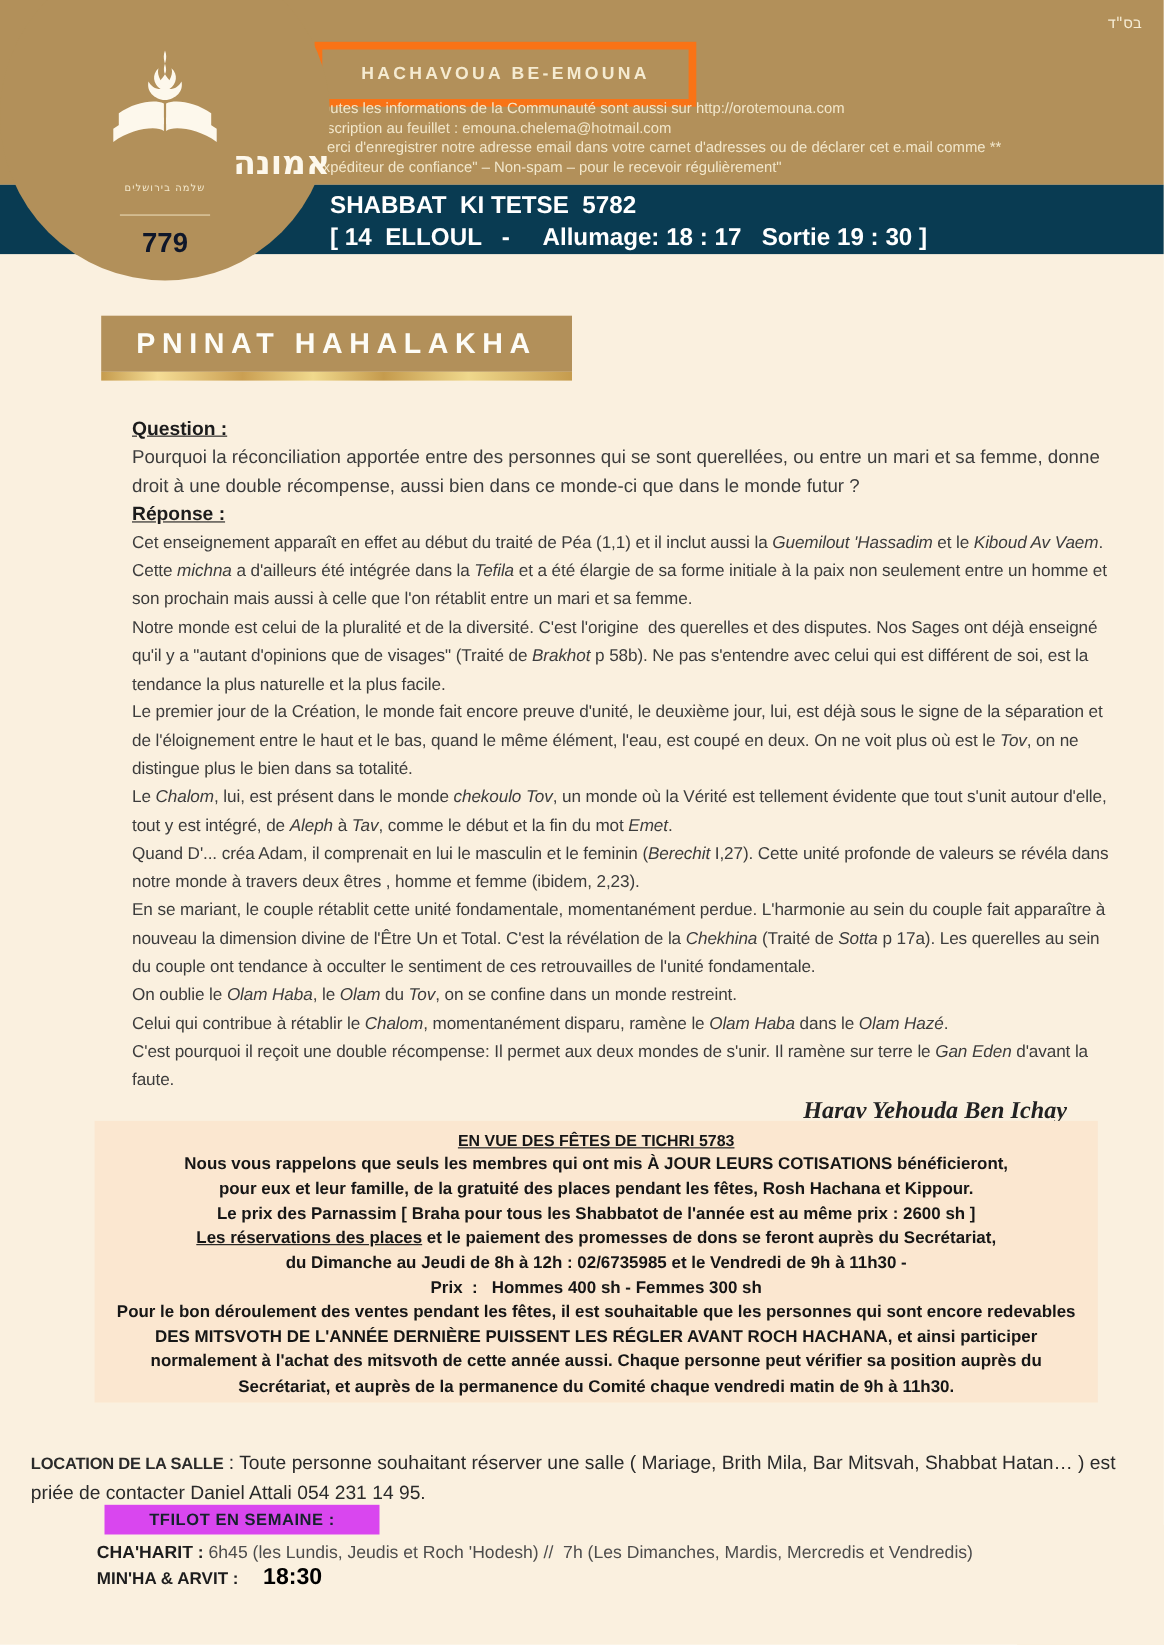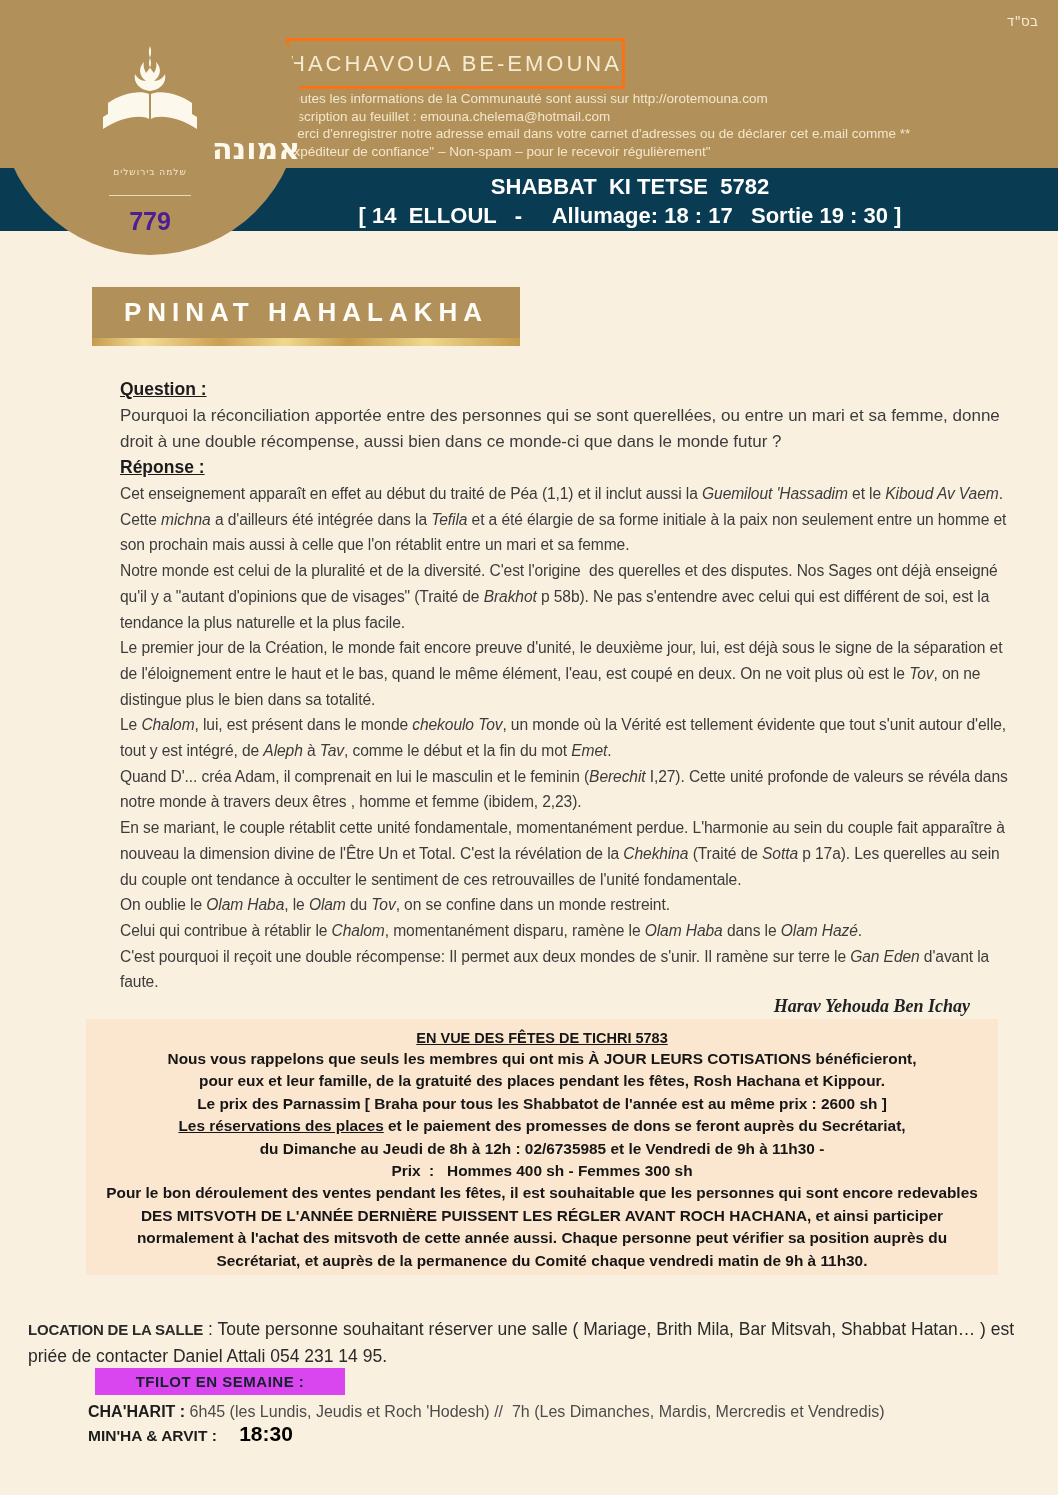--- a/index.html
+++ b/index.html
@@ -7,41 +7,41 @@
     position:relative; width:1058px; height:1495px;
     background:#faf0df; overflow:hidden;
     font-family:"Liberation Sans", sans-serif;
   }
   
   .gold-band{position:absolute;left:0;top:0;width:1058px;height:168px;background:#b2905a;}
   .navy-band{position:absolute;left:0;top:168px;width:1058px;height:63px;background:#093b52;}
   .bsd{position:absolute;right:20px;top:13px;color:#f6ecd4;font-size:14px;font-family:"DejaVu Sans",sans-serif;}
   .brand-box{
     position:absolute;left:286px;top:38px;width:333px;height:45px;
-    border:3px solid #f97316;display:flex;align-items:center;justify-content:center;
-    color:#f5ebd1;font-size:22px;font-weight:normal;letter-spacing:3px;
+    border:7px solid #f97316;display:flex;align-items:center;justify-content:center;
+    color:#f5ebd1;font-size:16px;font-weight:bold;letter-spacing:3px;
   }
   .info-lines{position:absolute;left:286px;top:90px;color:#f2e7cb;font-size:13.5px;line-height:17.5px;}
-  .navy-text{position:absolute;left:300px;top:172px;width:660px;text-align:center;color:#ffffff;}
+  .navy-text{position:absolute;left:300px;top:172px;width:660px;color:#ffffff;}
   .navy-line1{font-size:22px;font-weight:bold;line-height:29px;white-space:pre;}
   .navy-line2{font-size:22px;font-weight:bold;line-height:29px;white-space:pre;}
   
   .logo-circle{
     position:absolute;left:0;top:-45px;width:300px;height:300px;border-radius:50%;
     background:#b2905a;z-index:3;
   }
   .logo-art{position:absolute;left:50%;top:90px;transform:translateX(-50%);}
   .logo-hebrew{position:absolute;left:0;top:176px;width:100%;text-align:right;
     font-family:"DejaVu Sans",sans-serif;font-weight:bold;font-size:30px;color:#fdf8ec;}
   .logo-sub{position:absolute;left:0;top:212px;width:100%;text-align:center;
     font-family:"DejaVu Sans",sans-serif;font-size:9px;color:#f3e8cc;letter-spacing:1px;}
   .logo-divider{position:absolute;left:50%;top:240px;transform:translateX(-50%);
     width:82px;height:1px;background:#ead9b5;}
   .logo-number{position:absolute;left:0;top:252px;width:100%;text-align:center;
-    font-size:25px;font-weight:bold;color:#4c1d95;}
+    font-size:25px;font-weight:bold;color:#0f172a;}
   
   .section-banner{
     position:absolute;left:92px;top:287px;width:428px;height:51px;background:#b2905a;
     display:flex;align-items:center;justify-content:center;
     color:#fdfcf6;font-size:26px;font-weight:bold;letter-spacing:6px;
   }
   .banner-shine{
     position:absolute;left:92px;top:338px;width:428px;height:8px;
     background:linear-gradient(90deg,#c59b4d 0%,#f5dd96 12%,#ca9f52 30%,#f0d98d 45%,#c59b4d 60%,#efd88c 78%,#c59b4d 100%);
   }
@@ -49,21 +49,21 @@
   .qa{position:absolute;left:120px;top:379px;width:897px;}
   .h-label{font-size:17.5px;font-weight:bold;text-decoration:underline;color:#1c1c1c;margin:0 0 3px 0;}
   .q-text{font-size:17px;color:#3c3c3c;line-height:26px;margin:0 0 2px 0;white-space:pre-wrap;}
   .answer-paras .para{font-size:15.6px;color:#3c3c3c;line-height:25.7px;margin:0;
     letter-spacing:-0.1px;white-space:pre-wrap;}
   .it{font-style:italic;}
   .ul{text-decoration:underline;}
   .signature{
     position:absolute;right:88px;top:996px;
     font-family:"Liberation Serif",serif;font-style:italic;font-weight:bold;
-    font-size:18px;color:#222222;
+    font-size:22px;color:#222222;
   }
   
   .notice{
     position:absolute;left:86px;top:1019px;width:892px;background:#fbe7d0;
     padding:11px 10px 3px 10px;text-align:center;color:#161616;font-weight:bold;
   }
   .notice-title{font-size:14.5px;text-decoration:underline;margin:0 0 2px 0;}
   .notice .notice-line{font-size:15.4px;line-height:22.4px;margin:0;white-space:pre-wrap;}
   
   .secretariat{position:absolute;left:28px;top:1283px;width:1000px;font-size:17.5px;color:#222222;white-space:pre-wrap;}

